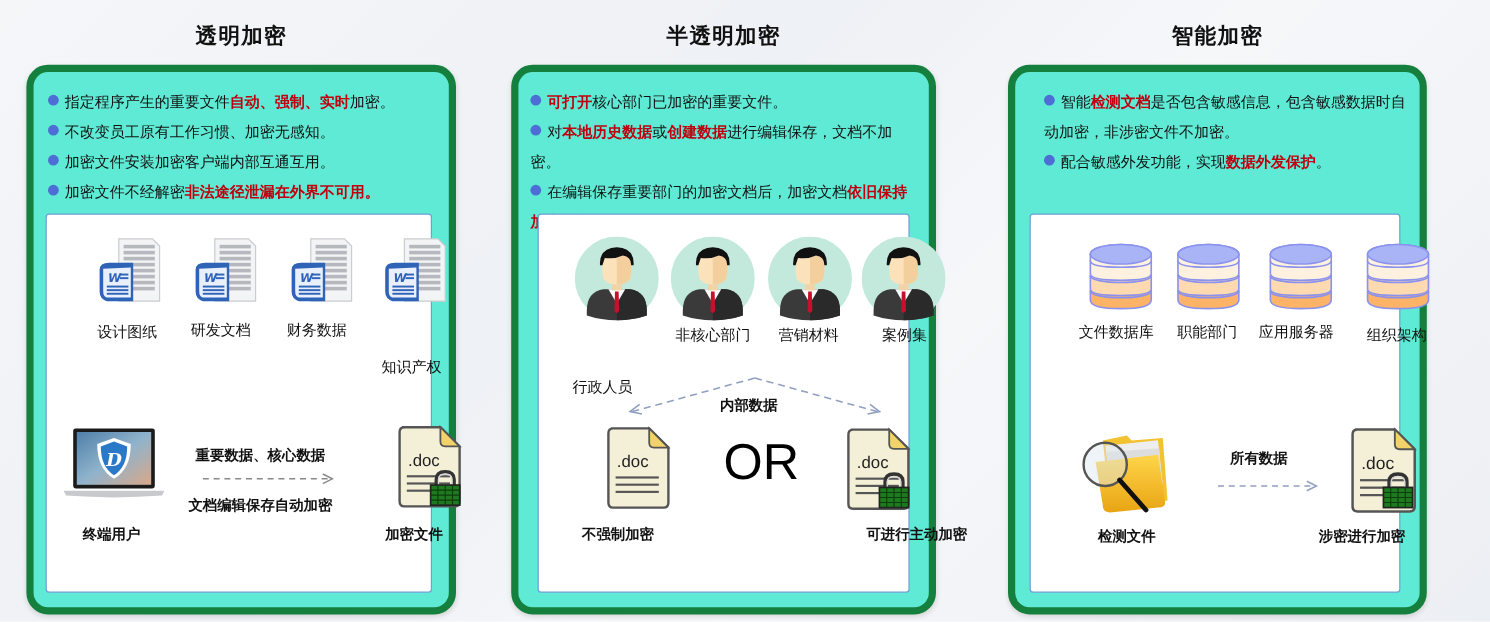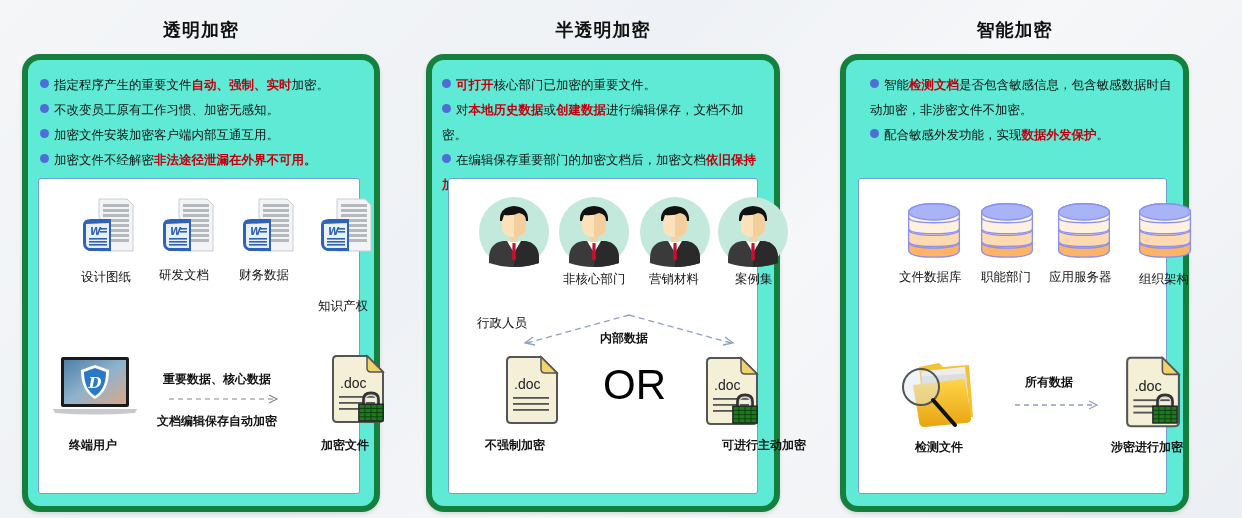--- a/index.html
+++ b/index.html
@@ -258,16 +258,16 @@
       <div class="big-label" style="left:56px; top:260px;">检测文件</div>
       <div class="small-bold" style="left:166px; top:195px;">所有数据</div>
       <svg class="icon" style="left:156px; top:220px;" width="86" height="12">
           <line x1="0" y1="6" x2="78" y2="6" stroke="#8fa0c0" stroke-width="1.3" stroke-dasharray="5,4"></line>
           <path d="M74 2 L82 6 L74 10" fill="none" stroke="#8fa0c0" stroke-width="1.3"></path>
         </svg>
       <svg class="icon" style="left:264px; top:176px;" width="58" height="74">
           <use href="#sym-doc"></use>
           <use href="#sym-lock" x="28" y="38" width="28" height="32"></use>
         </svg>
-      <div class="big-label" style="left:240px; top:260px;margin-left:12px;">涉密进行加密</div>
+      <div class="big-label" style="left:240px; top:260px;">涉密进行加密</div>
     </div>
   </div>
 </div>
 
 </body></html>

